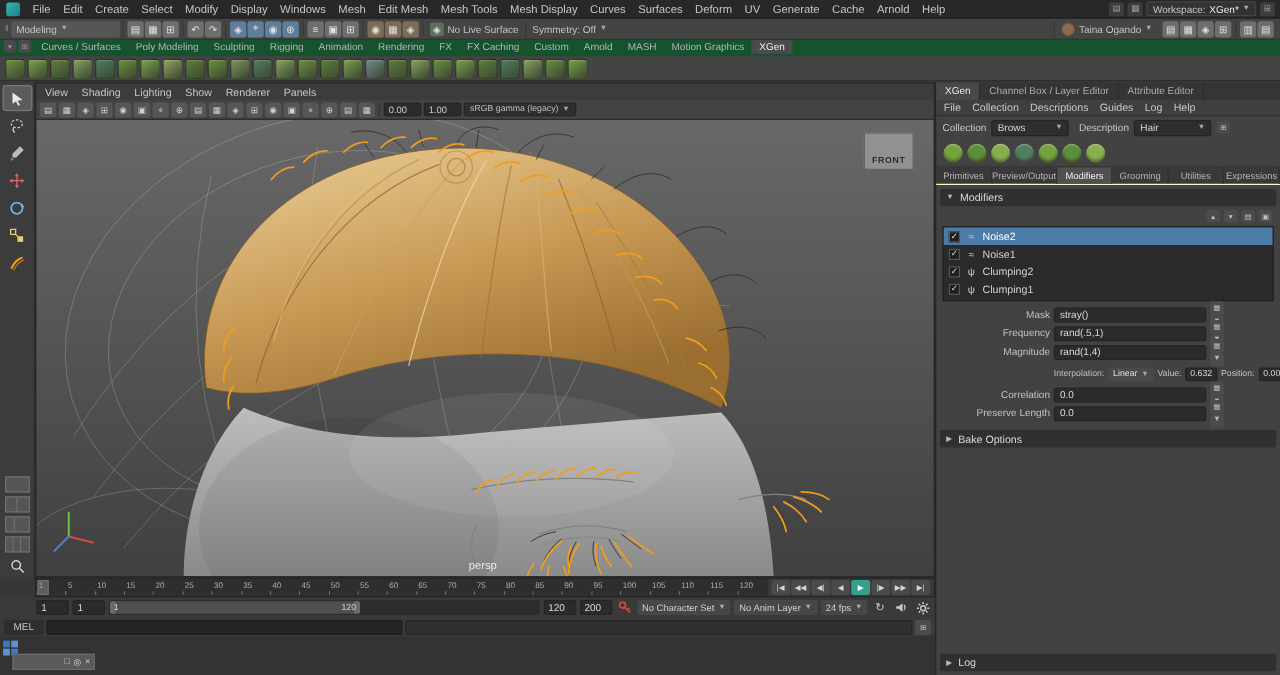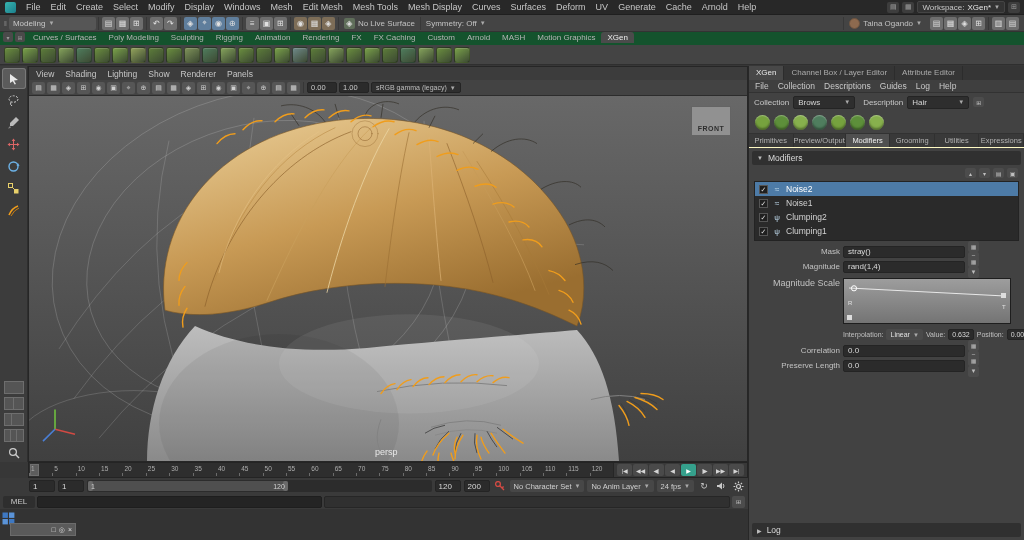--- a/index.html
+++ b/index.html
@@ -603,42 +603,37 @@
     <div id="attrs-top">
         <div class="attr-row">
           <span class="attr-label">Mask</span>
           <div class="attr-input">stray()</div>
           <div class="attr-icons">
             <span class="ai">▦</span>
             <span class="ai">▼</span>
           </div>
         </div>
         <div class="attr-row">
+          <span class="attr-label">Frequency</span>
+          <div class="attr-input">rand(.5,1)</div>
+          <div class="attr-icons">
+            <span class="ai">▦</span>
+            <span class="ai">▼</span>
+          </div>
+        </div>
+        <div class="attr-row">
           <span class="attr-label">Magnitude</span>
           <div class="attr-input">rand(1,4)</div>
           <div class="attr-icons">
             <span class="ai">▦</span>
             <span class="ai">▼</span>
           </div>
         </div>
       </div>
 
-    <div class="ramp-row">
-      <span class="attr-label">Magnitude Scale</span>
-      <div class="ramp">
-        <svg width="166" height="44" viewBox="0 0 166 44">
-          <line x1="5" y1="9" x2="161" y2="17" stroke="#e8e8e8" stroke-width="1.2"></line>
-          <circle cx="10" cy="9.3" r="2.6" fill="none" stroke="#fff" stroke-width="1"></circle>
-          <rect x="157" y="14" width="5" height="5" fill="#ddd"></rect>
-          <rect x="3" y="36" width="5" height="5" fill="#ddd"></rect>
-          <text x="4" y="26" font-size="6" fill="#e0e0e0">R</text>
-          <text x="158" y="30" font-size="6" fill="#e0e0e0">T</text>
-        </svg>
-      </div>
-    </div>
     <div class="ramp-sub">
       <span>Interpolation:</span>
       <div class="mini-dd">
         <span>Linear</span>
         <span class="caret">▼</span>
       </div>
       <span>Value:</span>
       <div class="mini-in">
           <span>0.632</span>
         </div>
@@ -660,20 +655,24 @@
         <div class="attr-row">
           <span class="attr-label">Preserve Length</span>
           <div class="attr-input">0.0</div>
           <div class="attr-icons">
             <span class="ai">▦</span>
             <span class="ai">▼</span>
           </div>
         </div>
       </div>
 
+    <div class="frame-h" style="margin-top:3px;">
+      <span class="tri">▶</span>
+      <span>Bake Options</span>
+    </div>
 
     <div class="rp-spacer"></div>
 
     <div class="frame-h">
       <span class="tri">▶</span>
       <span>Log</span>
     </div>
   </div>
 </div>
 

